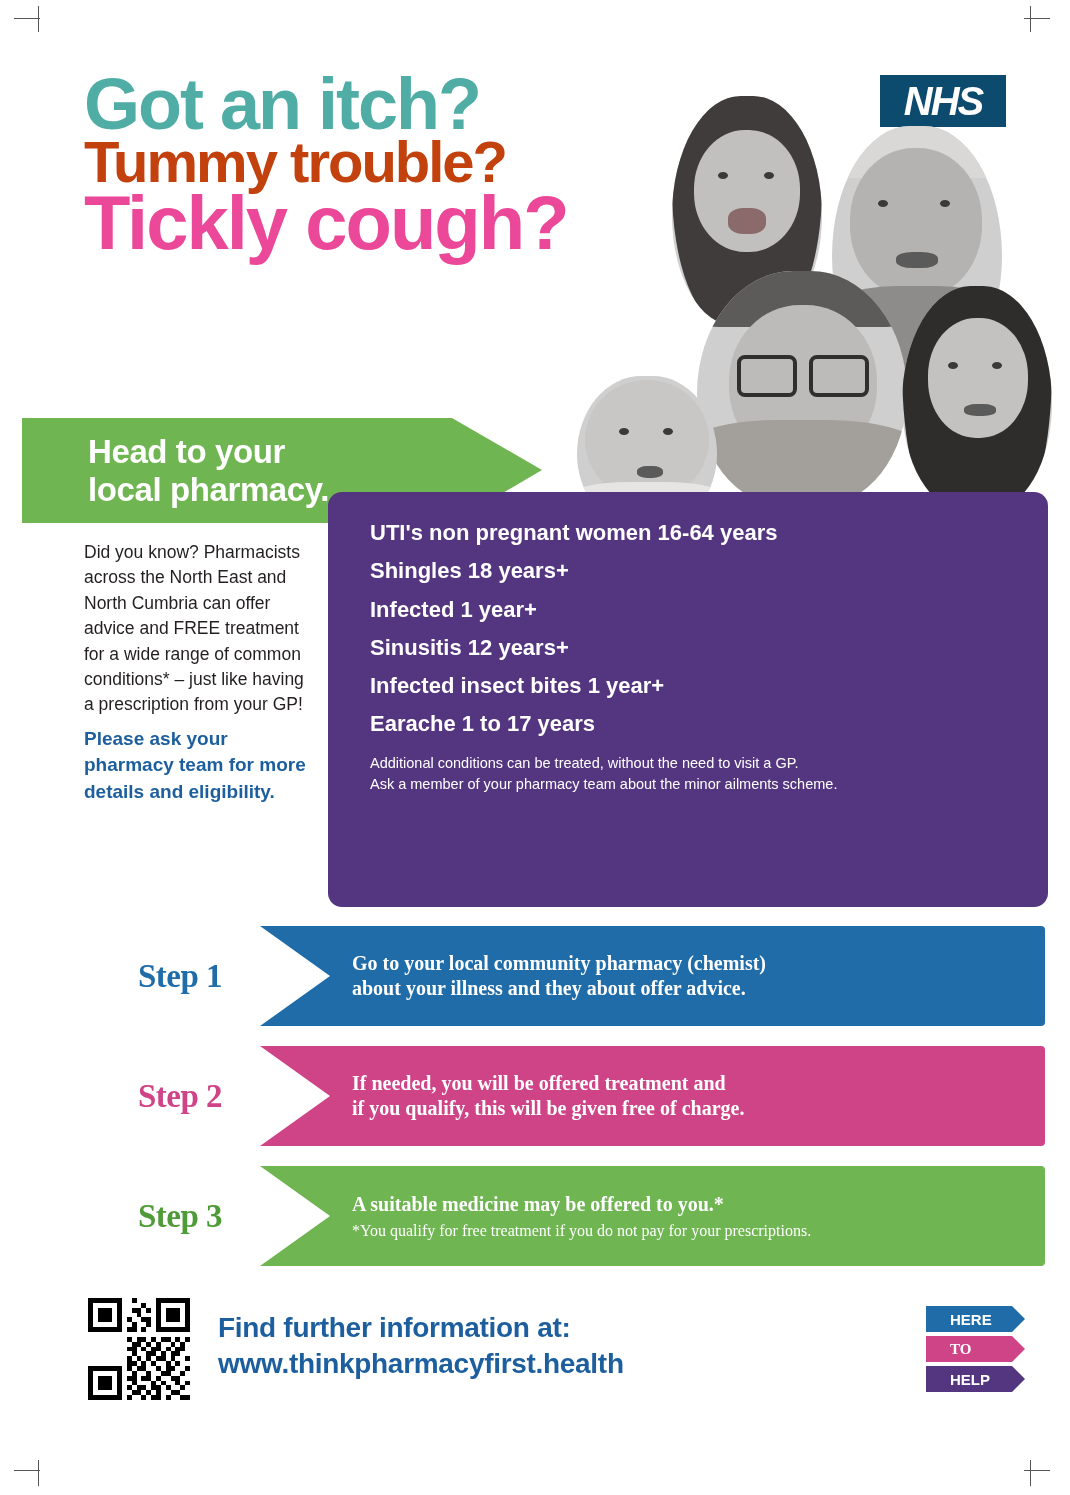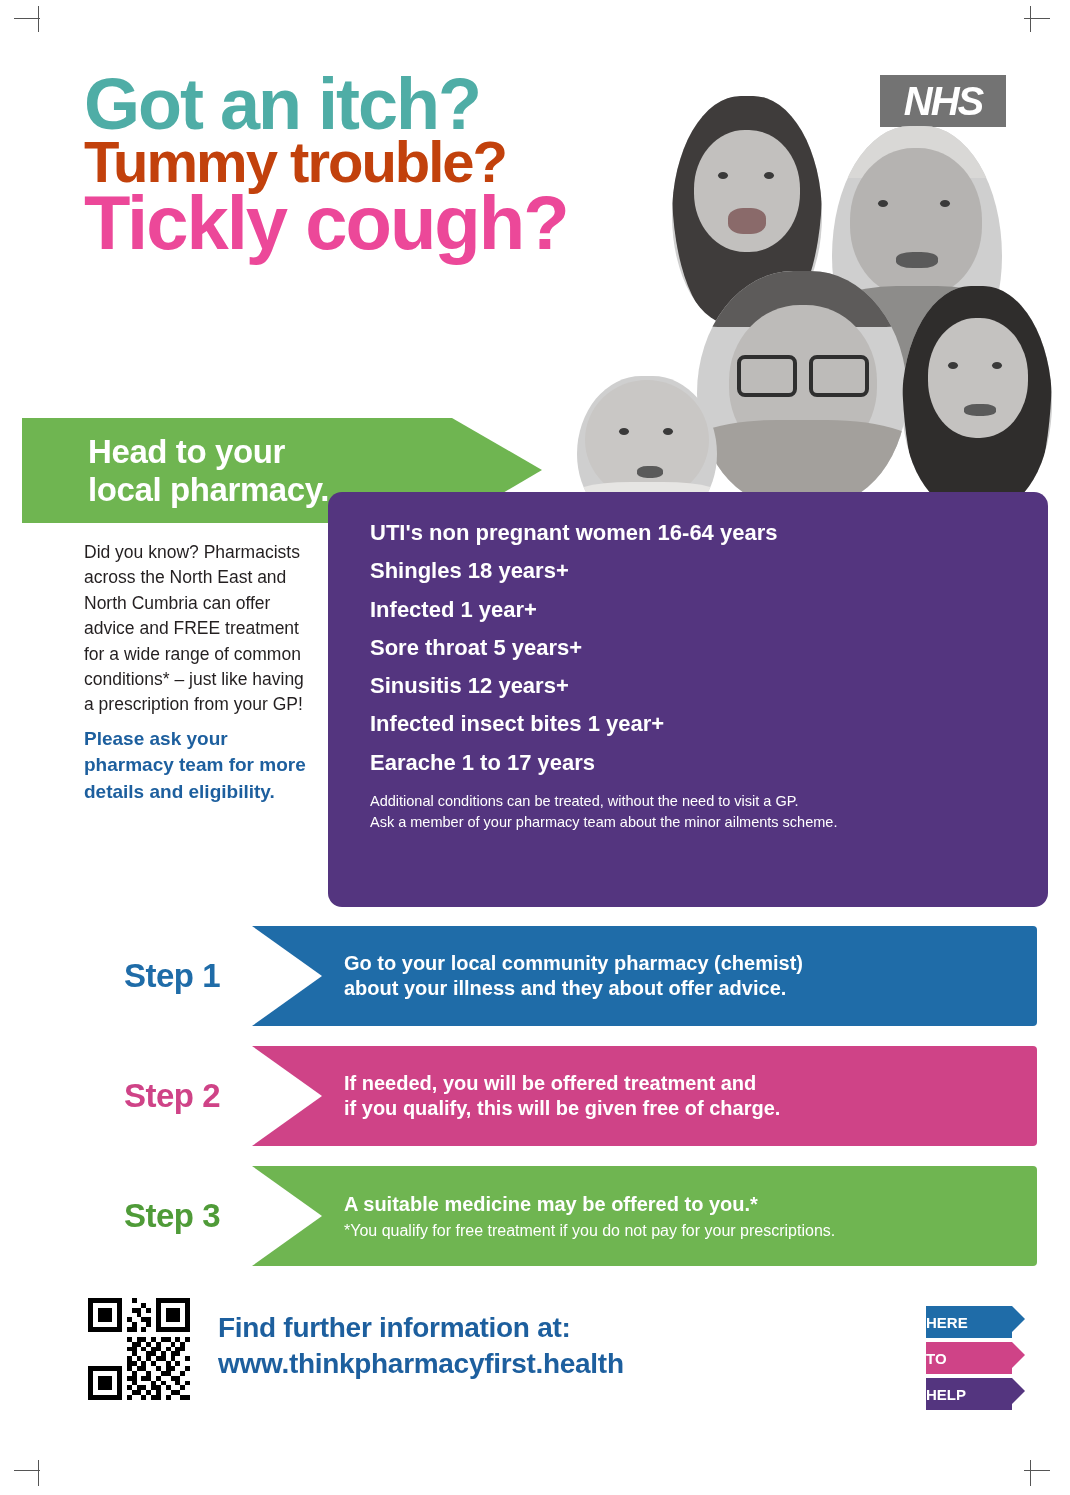--- a/index.html
+++ b/index.html
@@ -53,21 +53,21 @@
   .hl2 { font-size: 58px; color: #c2410c; margin-top: -4px; }
   .hl3 { font-size: 76px; color: #ec4899; margin-top: -2px; }
 
   
   .nhs-logo {
     position: absolute;
     right: 42px;
     top: 47px;
     width: 126px;
     height: 52px;
-    background: #737373;
+    background: #0c4a6e;
     color: #fff;
     font-weight: bold;
     font-size: 40px;
     letter-spacing: -2px;
     font-style: italic;
     display: flex;
     align-items: center;
     justify-content: center;
   }
 
@@ -213,25 +213,26 @@
     margin-top: 8px;
     color: #1d5f9e;
     font-weight: bold;
     font-size: 19px;
     line-height: 1.4;
   }
 
   
   .step {
     position: absolute;
-    left: 0;
+    left: 8px;
     width: 1015px;
     height: 100px;
     border-radius: 4px;
     color: #fff;
+    font-family: Liberation Serif, serif;
   }
   .step .tag {
     position: absolute;
     left: 0; top: 0;
     width: 300px;
     height: 100px;
     background: #ffffff;
     clip-path: polygon(0 0, 230px 0, 300px 50px, 230px 100px, 0 100px);
     display: flex;
     align-items: center;
@@ -288,42 +289,42 @@
     letter-spacing: -0.3px;
   }
 
   .heretohelp {
     position: absolute;
     right: 36px;
     top: 1278px;
     width: 86px;
   }
   .h2h-row {
-    height: 32px;
+    height: 26px;
     margin-bottom: 4px;
     color: #fff;
     font-weight: bold;
     font-size: 15px;
     display: flex;
     align-items: center;
-    padding-left: 0;
+    padding-left: 24px;
     box-sizing: border-box;
     position: relative;
   }
   .h2h-row::after {
     content: "";
     position: absolute;
     right: -13px;
     top: 0;
     border-top: 13px solid transparent;
     border-bottom: 13px solid transparent;
     border-left: 13px solid currentColor;
   }
   #h2h-1 { background: #1f6ca8; color: #1f6ca8; }
-  #h2h-2 { background: #cf4387; color: #cf4387; }
+  #h2h-2 { background: #cf4387; color: #cf4387; font-family: Liberation Serif, serif; }
   #h2h-3 { background: #54357f; color: #54357f; }
   .h2h-row span { color: #fff; }
 </style>
 </head>
 <body>
 
 <div class="page">
 
   <div class="crop h" style="left:14px; top:18px;"></div>
   <div class="crop v" style="left:38px; top:6px;"></div>
@@ -404,24 +405,20 @@
         <b>UTI's</b>
         <span>non pregnant women 16-64 years</span>
       </div>
       <div class="cond">
         <b>Shingles</b>
         <span>18 years+</span>
       </div>
       <div class="cond">
         <b>Infected</b>
         <span>1 year+</span>
-      </div>
-      <div class="cond">
-        <b>Sore throat</b>
-        <span>5 years+</span>
       </div>
       <div class="cond">
         <b>Sinusitis</b>
         <span>12 years+</span>
       </div>
       <div class="cond">
         <b>Infected insect bites</b>
         <span>1 year+</span>
       </div>
       <div class="cond">

